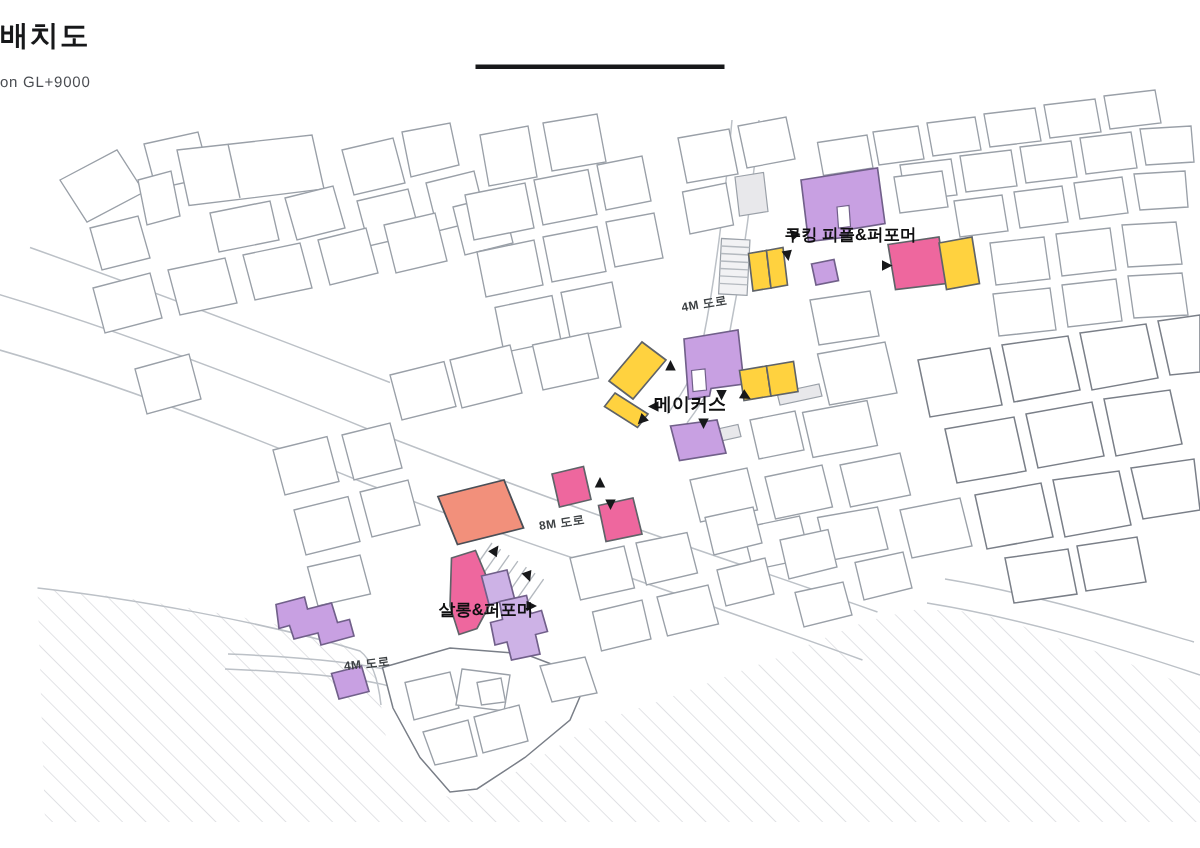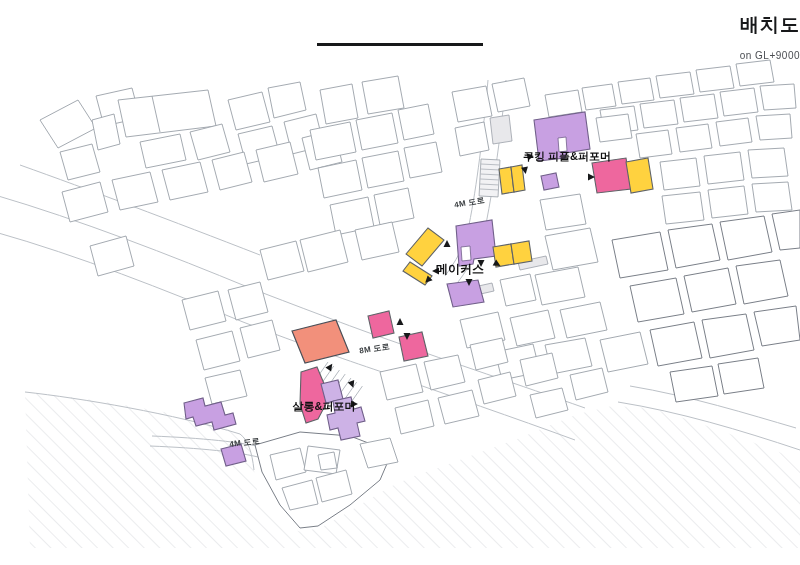--- a/index.html
+++ b/index.html
@@ -1,18 +1,18 @@
 <!DOCTYPE html>
 <html style="--c-yellow: #FFD23F; --c-pink: #EE679E; --c-salmon: #F2907B; --c-purple: #C8A0E2; --c-purple_light: #CDB2E6; --c-outline: #5f6368; --c-map_line: #9aa0a8; --c-map_line_dark: #7a7f88; --c-hatch: #d8dadd;"><head>
 <meta charset="utf-8">
 <style>
   html,body{margin:0;padding:0;background:#fff;}
   .page{position:relative;width:800px;height:565px;background:#fff;overflow:hidden;
         font-family:"Liberation Sans",sans-serif;}
-  .hdr{position:absolute;top:14px;left:0;width:100%;text-align:right;z-index:5;}
+  .hdr{position:absolute;top:14px;left:0;width:100%;text-align:left;z-index:5;}
   .hdr .title{font-size:19px;font-weight:bold;color:#17181a;letter-spacing:1px;line-height:1.2;}
   .hdr .rule{width:166px;height:3px;background:#17181a;margin:6px auto 4px auto;}
   .hdr .sub{font-size:10px;color:#4a4d52;letter-spacing:.5px;}
   svg{position:absolute;inset:0;}
   .bl{fill:#ffffff;stroke:var(--c-map_line,#9aa0a8);stroke-width:.9;}
   .bd{fill:#ffffff;stroke:var(--c-map_line_dark,#7a7f88);stroke-width:1;}
   .pl{fill:none;stroke:var(--c-map_line,#9aa0a8);stroke-width:.9;}
   .rd{fill:none;stroke:#bcc1c7;stroke-width:1;}
   .gf{fill:#e8e8eb;stroke:var(--c-map_line,#9aa0a8);stroke-width:.8;}
   .b-yellow{fill:var(--c-yellow,#FFD23F);stroke:var(--c-outline,#5f6368);stroke-width:1.1;}

